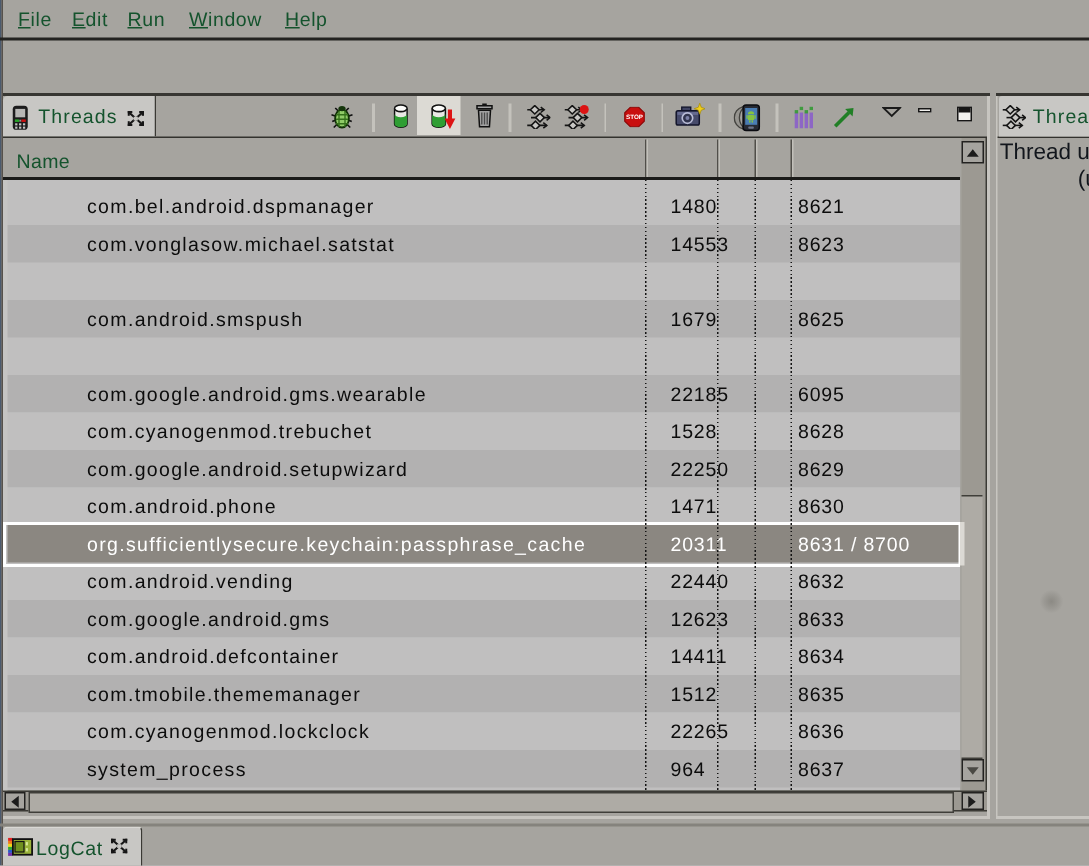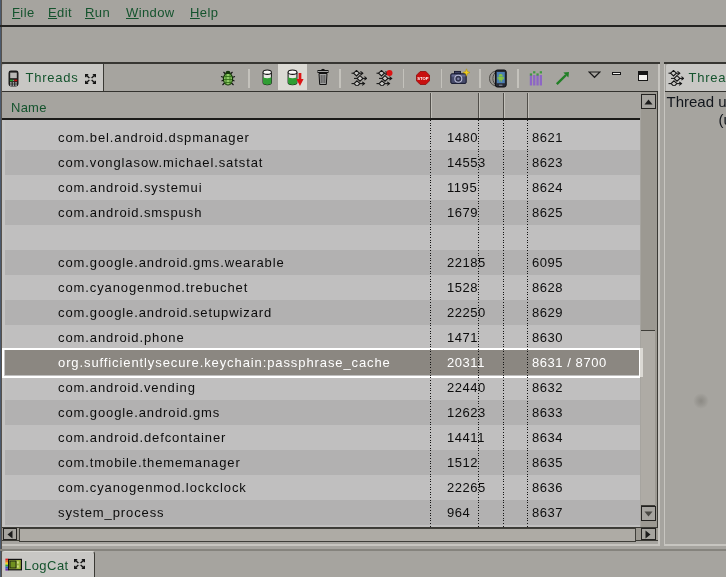--- a/index.html
+++ b/index.html
@@ -234,21 +234,20 @@
 <div class="a" style="left:478px;top:93px;width:1px;height:25px;background:#504e49"></div>
 <div class="a" style="left:479px;top:93px;width:1px;height:25px;background:#c2c0ba"></div>
 <div class="a" style="left:503px;top:93px;width:1px;height:25px;background:#504e49"></div>
 <div class="a" style="left:504px;top:93px;width:1px;height:25px;background:#c2c0ba"></div>
 <div class="a" style="left:527px;top:93px;width:1px;height:25px;background:#504e49"></div>
 <div class="a" style="left:528px;top:93px;width:1px;height:25px;background:#c2c0ba"></div>
 
 <div class="a" id="tbody" style="left:2px;top:120.2px;width:638px;height:406.8px;background:#c0bfbf;overflow:hidden">
   <div class="row r1" style="top:4.8px">com.bel.android.dspmanager<s1>1480</s1><s2>8621</s2></div>
   <div class="row r2" style="top:29.8px">com.vonglasow.michael.satstat<s1>14553</s1><s2>8623</s2></div>
-  <div class="row r1" style="top:54.8px">com.android.systemui<s1>1195</s1><s2>8624</s2></div>
   <div class="row r2" style="top:79.8px">com.android.smspush<s1>1679</s1><s2>8625</s2></div>
   <div class="row r2" style="top:129.8px">com.google.android.gms.wearable<s1>22185</s1><s2>6095</s2></div>
   <div class="row r1" style="top:154.8px">com.cyanogenmod.trebuchet<s1>1528</s1><s2>8628</s2></div>
   <div class="row r2" style="top:179.8px">com.google.android.setupwizard<s1>22250</s1><s2>8629</s2></div>
   <div class="row r1" style="top:204.8px">com.android.phone<s1>1471</s1><s2>8630</s2></div>
   <div class="row rsel" style="top:229.8px">org.sufficientlysecure.keychain:passphrase_cache<s1>20311</s1><s2>8631 / 8700</s2></div>
   <div class="row r1" style="top:254.8px">com.android.vending<s1>22440</s1><s2>8632</s2></div>
   <div class="row r2" style="top:279.8px">com.google.android.gms<s1>12623</s1><s2>8633</s2></div>
   <div class="row r1" style="top:304.8px">com.android.defcontainer<s1>14411</s1><s2>8634</s2></div>
   <div class="row r2" style="top:329.8px">com.tmobile.thememanager<s1>1512</s1><s2>8635</s2></div>

